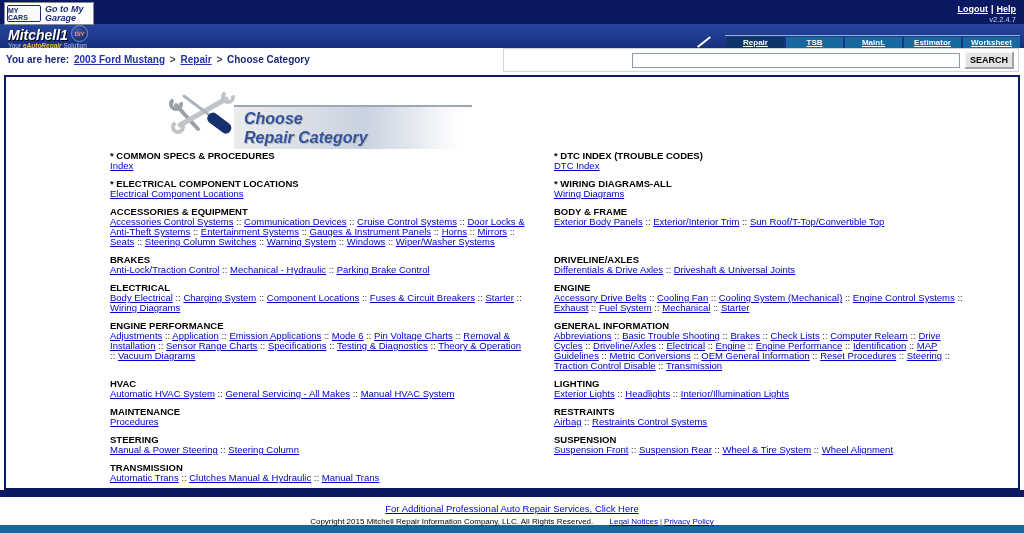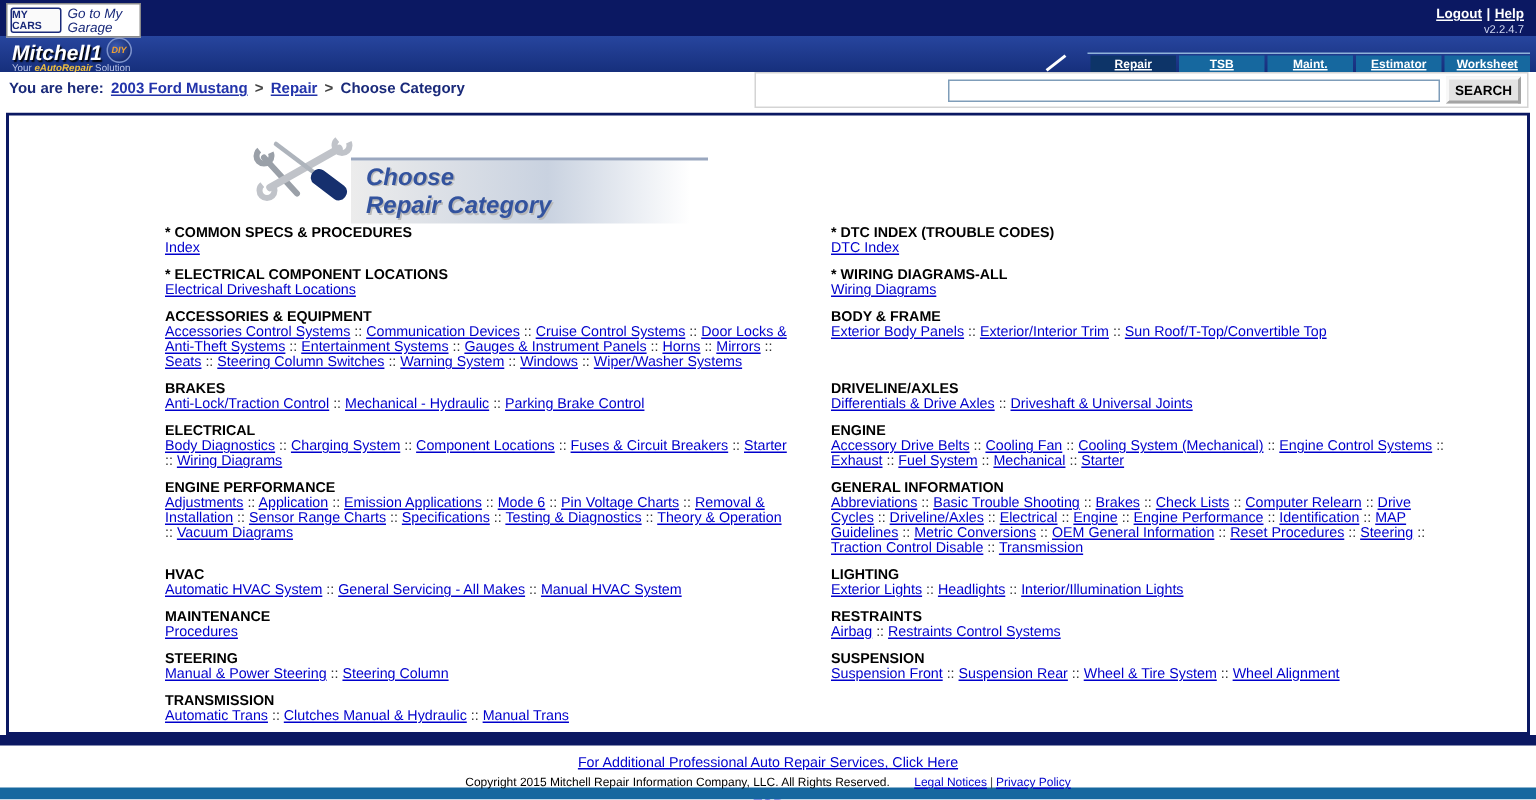--- a/index.html
+++ b/index.html
@@ -21,21 +21,21 @@
     text-decoration: none; z-index: 5;
   }
   .plate {
     width: 34px; height: 17px; background: #fafafa;
     border: 1px solid #1a2a7a; border-radius: 2px;
     display: flex; flex-direction: column; align-items: center; justify-content: center;
   }
   .plate-top { width: 26px; height: 3px; margin-bottom: 1px;
     background: repeating-linear-gradient(90deg,#9aa2b8 0 2px,#e8e8e8 2px 4px); }
   .plate-text { font-size: 7px; font-weight: bold; color: #1a2a7a; line-height: 7px; }
-  .garage-label { font-size: 9px; line-height: 9px; font-weight: normal; font-style: italic;
+  .garage-label { font-size: 9px; line-height: 9px; font-weight: bold; font-style: italic;
     color: #1a2a7a; width: 44px; }
   .top-right { position: absolute; right: 8px; top: 4px; text-align: right; }
   .top-links { font-size: 9px; font-weight: bold; color: #ffffff; }
   .top-links a { color: #ffffff; text-decoration: underline; }
   .top-links .sep { margin: 0 3px; }
   .version { font-size: 7.5px; color: #cdd5f0; margin-top: 1px; }
 
   
   .brandbar { height: 24px; background: linear-gradient(#27459e, #162f7c); position: relative; }
   .logo-area { position: absolute; left: 8px; top: 1px; }
@@ -177,21 +177,21 @@
       <div class="cat-cell left">
         <div class="cat-heading">* COMMON SPECS &amp; PROCEDURES</div>
         <div class="cat-links"><a>Index</a></div>
       </div>
       <div class="cat-cell right">
         <div class="cat-heading">* DTC INDEX (TROUBLE CODES)</div>
         <div class="cat-links"><a>DTC Index</a></div>
       </div>
       <div class="cat-cell left">
         <div class="cat-heading">* ELECTRICAL COMPONENT LOCATIONS</div>
-        <div class="cat-links"><a>Electrical Driveshaft Locations</a></div>
+        <div class="cat-links"><a>Electrical Component Locations</a></div>
       </div>
       <div class="cat-cell right">
         <div class="cat-heading">* WIRING DIAGRAMS-ALL</div>
         <div class="cat-links"><a>Wiring Diagrams</a></div>
       </div>
       <div class="cat-cell left">
         <div class="cat-heading">ACCESSORIES &amp; EQUIPMENT</div>
         <div class="cat-links"><a>Accessories Control Systems</a><span class="link-sep"> :: </span><a>Communication Devices</a><span class="link-sep"> :: </span><a>Cruise Control Systems</a><span class="link-sep"> :: </span><a>Door Locks &amp; Anti-Theft Systems</a><span class="link-sep"> :: </span><a>Entertainment Systems</a><span class="link-sep"> :: </span><a>Gauges &amp; Instrument Panels</a><span class="link-sep"> :: </span><a>Horns</a><span class="link-sep"> :: </span><a>Mirrors</a><span class="link-sep"> :: </span><a>Seats</a><span class="link-sep"> :: </span><a>Steering Column Switches</a><span class="link-sep"> :: </span><a>Warning System</a><span class="link-sep"> :: </span><a>Windows</a><span class="link-sep"> :: </span><a>Wiper/Washer Systems</a></div>
       </div>
       <div class="cat-cell right">
@@ -201,21 +201,21 @@
       <div class="cat-cell left">
         <div class="cat-heading">BRAKES</div>
         <div class="cat-links"><a>Anti-Lock/Traction Control</a><span class="link-sep"> :: </span><a>Mechanical - Hydraulic</a><span class="link-sep"> :: </span><a>Parking Brake Control</a></div>
       </div>
       <div class="cat-cell right">
         <div class="cat-heading">DRIVELINE/AXLES</div>
         <div class="cat-links"><a>Differentials &amp; Drive Axles</a><span class="link-sep"> :: </span><a>Driveshaft &amp; Universal Joints</a></div>
       </div>
       <div class="cat-cell left">
         <div class="cat-heading">ELECTRICAL</div>
-        <div class="cat-links"><a>Body Diagnostics</a><span class="link-sep"> :: </span><a>Charging System</a><span class="link-sep"> :: </span><a>Component Locations</a><span class="link-sep"> :: </span><a>Fuses &amp; Circuit Breakers</a><span class="link-sep"> :: </span><a>Starter</a><span class="link-sep"> :: </span><a>Wiring Diagrams</a></div>
+        <div class="cat-links"><a>Body Electrical</a><span class="link-sep"> :: </span><a>Charging System</a><span class="link-sep"> :: </span><a>Component Locations</a><span class="link-sep"> :: </span><a>Fuses &amp; Circuit Breakers</a><span class="link-sep"> :: </span><a>Starter</a><span class="link-sep"> :: </span><a>Wiring Diagrams</a></div>
       </div>
       <div class="cat-cell right">
         <div class="cat-heading">ENGINE</div>
         <div class="cat-links"><a>Accessory Drive Belts</a><span class="link-sep"> :: </span><a>Cooling Fan</a><span class="link-sep"> :: </span><a>Cooling System (Mechanical)</a><span class="link-sep"> :: </span><a>Engine Control Systems</a><span class="link-sep"> :: </span><a>Exhaust</a><span class="link-sep"> :: </span><a>Fuel System</a><span class="link-sep"> :: </span><a>Mechanical</a><span class="link-sep"> :: </span><a>Starter</a></div>
       </div>
       <div class="cat-cell left">
         <div class="cat-heading">ENGINE PERFORMANCE</div>
         <div class="cat-links"><a>Adjustments</a><span class="link-sep"> :: </span><a>Application</a><span class="link-sep"> :: </span><a>Emission Applications</a><span class="link-sep"> :: </span><a>Mode 6</a><span class="link-sep"> :: </span><a>Pin Voltage Charts</a><span class="link-sep"> :: </span><a>Removal &amp; Installation</a><span class="link-sep"> :: </span><a>Sensor Range Charts</a><span class="link-sep"> :: </span><a>Specifications</a><span class="link-sep"> :: </span><a>Testing &amp; Diagnostics</a><span class="link-sep"> :: </span><a>Theory &amp; Operation</a><span class="link-sep"> :: </span><a>Vacuum Diagrams</a></div>
       </div>
       <div class="cat-cell right">

